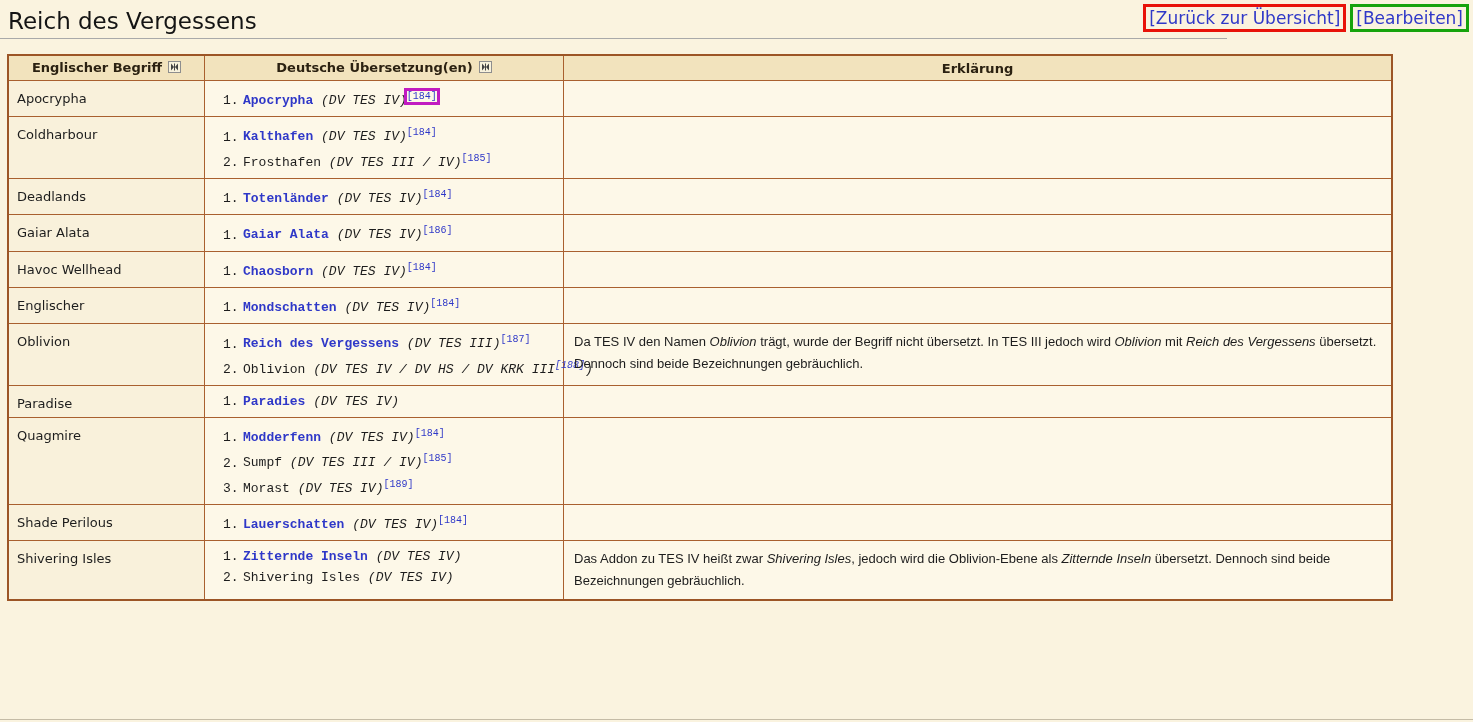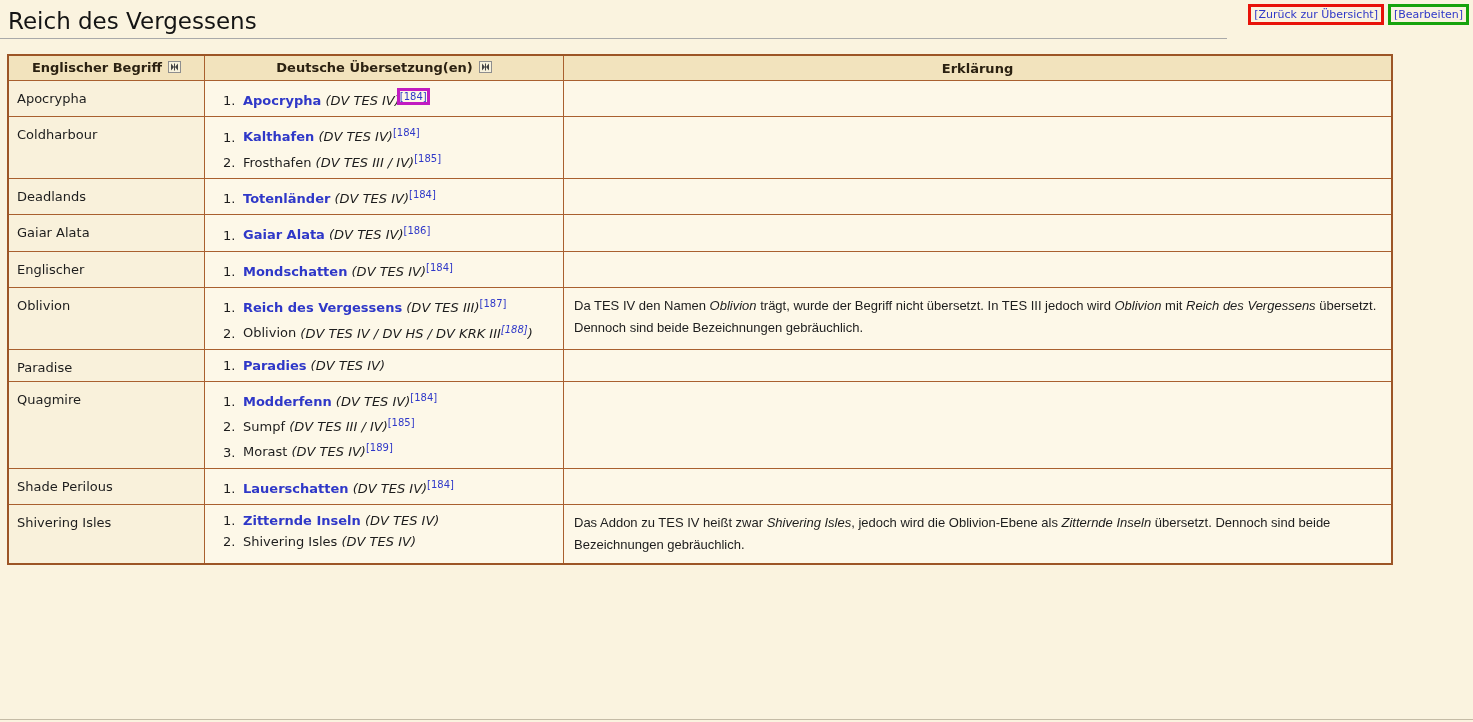--- a/index.html
+++ b/index.html
@@ -25,21 +25,21 @@
     margin:0;padding:7px 0 0 8px;
     font-size:23px;font-weight:400;color:#141414;line-height:28px;
   }
   .title-rule{
     border:none;border-top:1px solid #a9a9a9;
     margin:3px 0 0 0;width:1227px;
   }
   .actions{position:absolute;top:4px;right:4px;display:flex;gap:4px;}
   .action{
     display:inline-block;color:var(--link);text-decoration:none;
-    padding:1px 3px;font-size:11px;cursor:pointer;background:var(--bg-page);
+    padding:1px 3px;font-size:17px;cursor:pointer;background:var(--bg-page);
   }
   .red-box{border:3px solid var(--red);}
   .green-box{border:3px solid var(--green);}
 
   table{
     border-collapse:collapse;
     margin:15px 16px 0 7px;
     width:1386px;
     background:var(--bg-cell);
     border:2px solid var(--border-outer);
@@ -62,21 +62,21 @@
     background:var(--bg-eng);
     padding:10px 8px 5px 8px;
   }
   td.trans{padding:5px 8px;}
   td.expl{
     padding:7px 10px;
     font-family:Liberation Sans, sans-serif;
     line-height:22px;
   }
   ol{margin:0;padding:0 0 0 10px;list-style:none;}
-  li{line-height:21px;white-space:nowrap;}
+  li{line-height:21px;white-space:nowrap;font-family:Liberation Mono, monospace;}
   .num{display:inline-block;width:20px;}
   a{color:var(--link);text-decoration:none;}
   .tlink{font-weight:bold;color:var(--link);}
   sup{font-size:10px;}
   sup.boxed{outline:3px solid var(--purple);outline-offset:0px;}
   .sicon{margin-left:6px;vertical-align:-1px;display:inline-block;cursor:pointer;}
   .bottom-rule{
     position:absolute;left:0;top:719px;width:1473px;
     border-top:1px solid #c4bba6;
   }
@@ -151,20 +151,29 @@
         <tr>
           <td class="eng"><span>Gaiar Alata</span></td>
           <td class="trans">
             <ol>
               <li><span class="num">1.</span><a class="tlink" href="#">Gaiar Alata</a> <i class="src">(DV TES IV)</i><sup><a class="ref" href="#">[186]</a></sup></li>
             </ol>
           </td>
           <td class="expl"></td>
         </tr>
         <tr>
+          <td class="eng"><span>Havoc Wellhead</span></td>
+          <td class="trans">
+            <ol>
+              <li><span class="num">1.</span><a class="tlink" href="#">Chaosborn</a> <i class="src">(DV TES IV)</i><sup><a class="ref" href="#">[184]</a></sup></li>
+            </ol>
+          </td>
+          <td class="expl"></td>
+        </tr>
+        <tr>
           <td class="eng"><span>Englischer</span></td>
           <td class="trans">
             <ol>
               <li><span class="num">1.</span><a class="tlink" href="#">Mondschatten</a> <i class="src">(DV TES IV)</i><sup><a class="ref" href="#">[184]</a></sup></li>
             </ol>
           </td>
           <td class="expl"></td>
         </tr>
         <tr>
           <td class="eng"><span>Oblivion</span></td>

